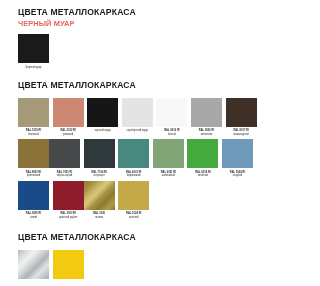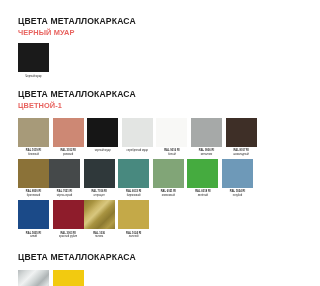--- a/index.html
+++ b/index.html
@@ -11,21 +11,21 @@
     height: 286px;
     background: #ffffff;
     font-family: "Liberation Sans", sans-serif;
     overflow: hidden;
   }
   .page {
     width: 286px;
     height: 286px;
     position: relative;
     box-sizing: border-box;
-    padding: 9px 18px;
+    padding: 0 18px;
   }
 
   .section {
     margin: 0;
   }
   .section-head {
     font-size: 8.6px;
     font-weight: bold;
     color: #1b1b1b;
     letter-spacing: 0.15px;
@@ -103,21 +103,20 @@
     <div class="single-wrap">
       <span class="single-sw" id="s0-0" style="background: rgb(26, 26, 26);"></span>
       <div class="single-cap">
         <span class="nm">Черный муар</span>
       </div>
     </div>
   </div>
 
   <div class="section sec2">
     <div class="section-head">ЦВЕТА МЕТАЛЛОКАРКАСА</div>
-    <div class="section-sub">ЦВЕТНОЙ-1</div>
     <div class="grid" id="grid1">
         <div class="cell">
           <span class="swatch" style="background: rgb(167, 154, 121);"></span>
           <div class="cap">
             <span class="code">RAL 1019 RI</span>
             <span class="nm">бежевый</span>
           </div>
         </div>
         <div class="cell">
           <span class="swatch" style="background: rgb(205, 136, 116);"></span>

